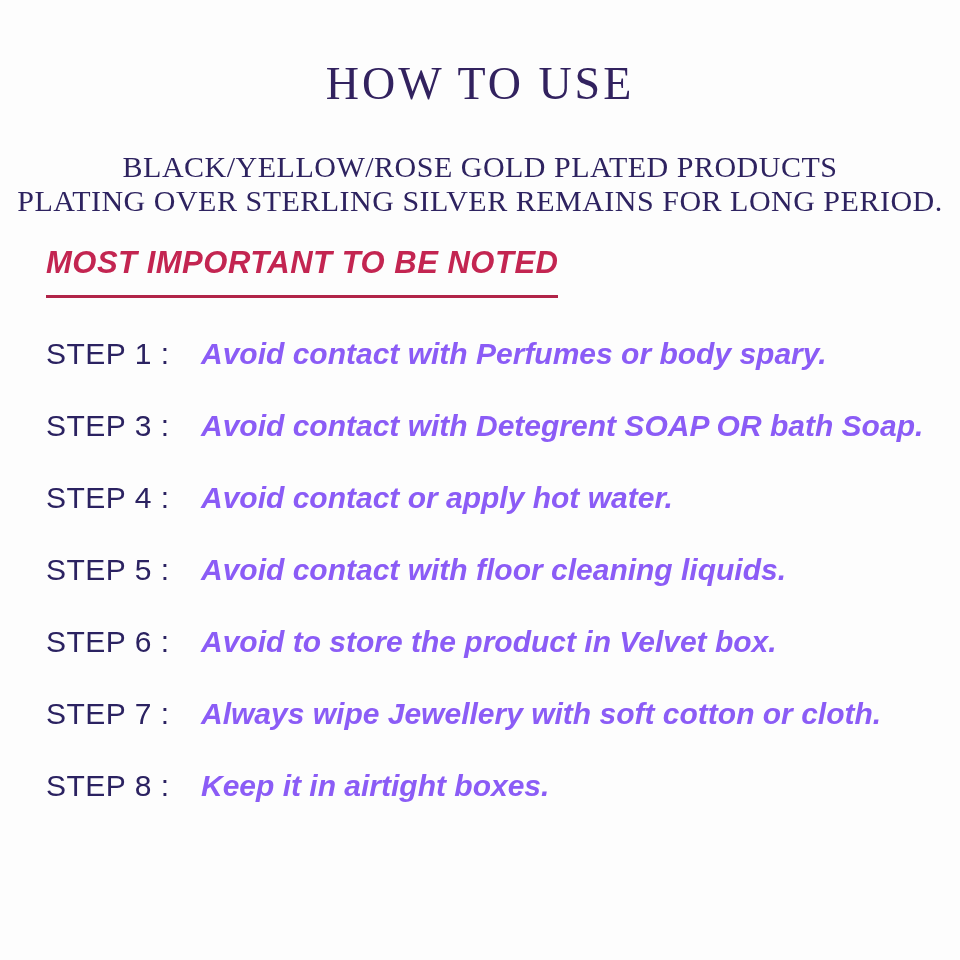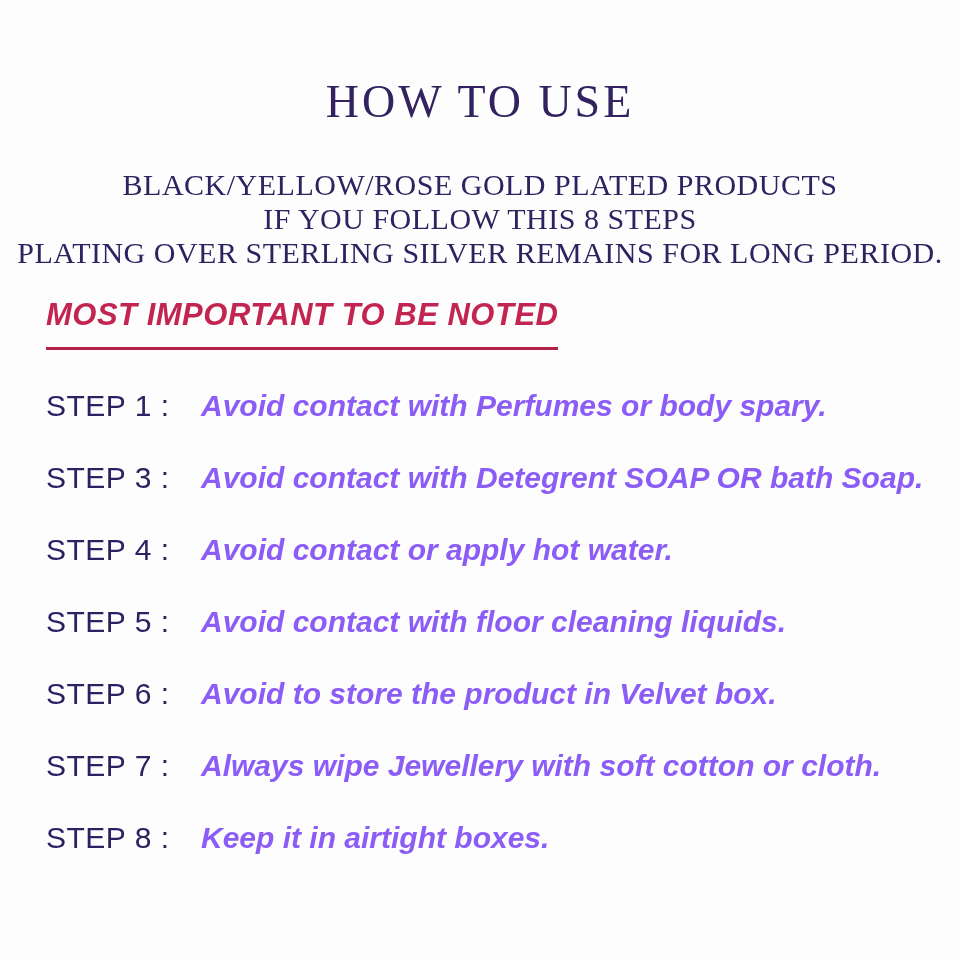--- a/index.html
+++ b/index.html
@@ -13,21 +13,21 @@
     font-family: "Liberation Sans", sans-serif;
     overflow: hidden;
   }
   .page {
     width: 960px;
     height: 960px;
     box-sizing: border-box;
   }
   .title {
     margin: 0;
-    padding-top: 76px;
+    padding-top: 58px;
     text-align: center;
     font-family: "Liberation Serif", serif;
     font-weight: 400;
     font-size: 46px;
     line-height: 52px;
     letter-spacing: 3px;
     color: #32225f;
   }
   .subtitle {
     margin-top: 40px;
@@ -77,21 +77,20 @@
 </style>
 </head>
 <body>
 
 <div class="page">
 
   <h1 class="title">HOW TO USE</h1>
 
   <div class="subtitle">
     <div>BLACK/YELLOW/ROSE GOLD PLATED PRODUCTS</div>
-    <div>IF YOU FOLLOW THIS 8 STEPS</div>
     <div>PLATING OVER STERLING SILVER REMAINS FOR LONG PERIOD.</div>
   </div>
 
   <div class="section-heading-wrap">
     <span class="section-heading">MOST IMPORTANT TO BE NOTED</span>
   </div>
 
   <div class="steps">
 
     <div class="step">

